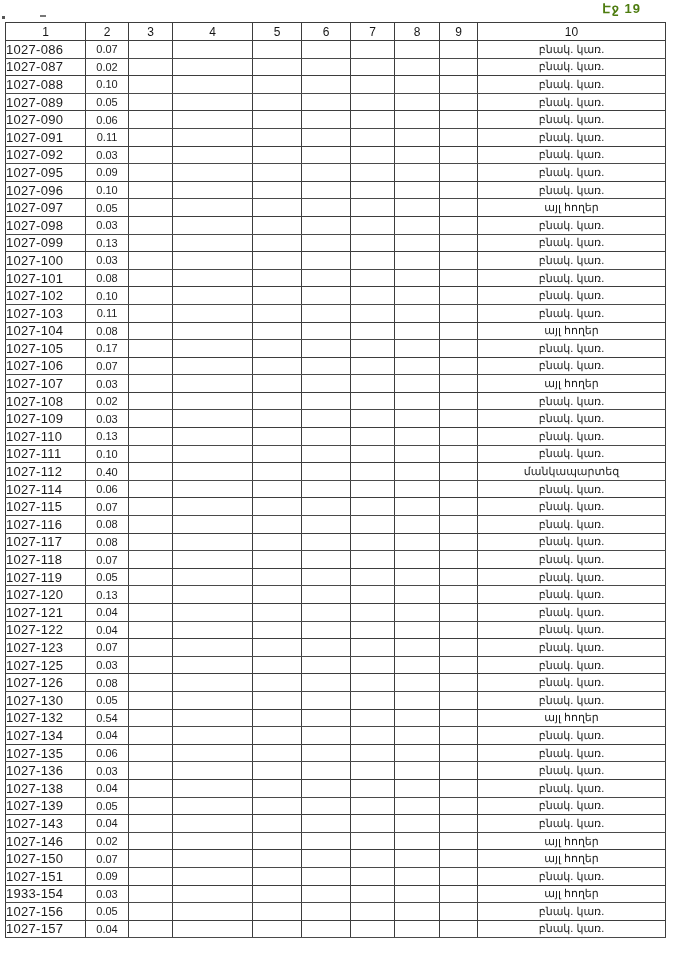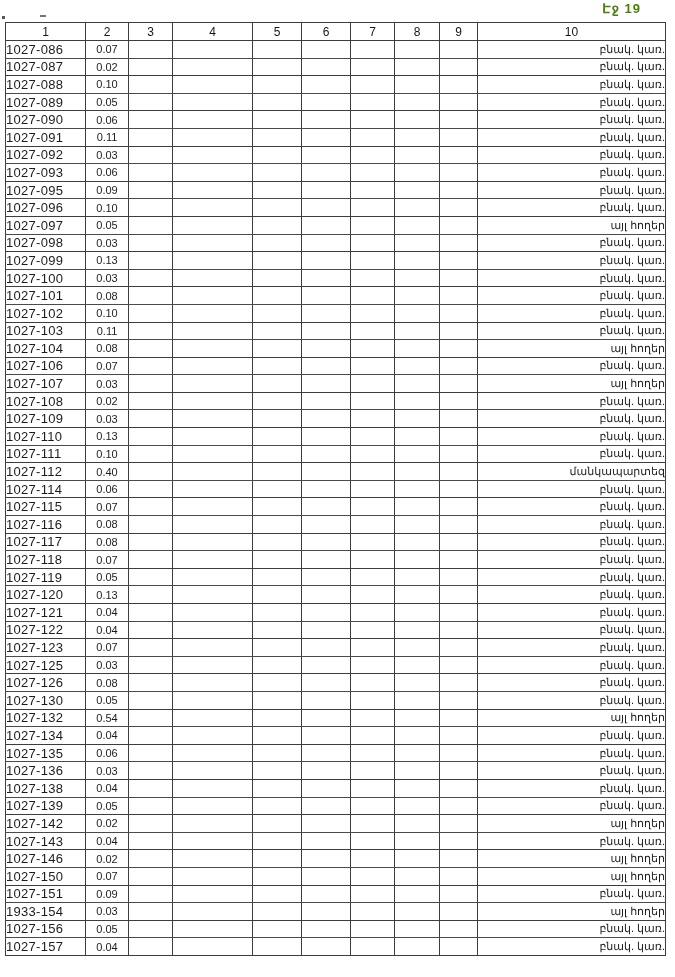--- a/index.html
+++ b/index.html
@@ -66,21 +66,21 @@
     height: 17px;
     font-size: 12px;
     font-weight: normal;
     text-align: center;
     color: #161616;
   }
   tbody td { height: 16.6px; font-size: 11px; }
 
   td.c1  { text-align: left; padding-left: 6px; font-size: 13px; letter-spacing: 0.3px; }
   td.c2  { text-align: center; }
-  td.c10 { text-align: right; padding-left: 4px; font-size: 11px; }
+  td.c10 { text-align: center; padding-left: 4px; font-size: 11px; }
 
   col.w1  { width: 80px; }
   col.w2  { width: 43px; }
   col.w3  { width: 44px; }
   col.w4  { width: 80px; }
   col.w5  { width: 49px; }
   col.w6  { width: 49px; }
   col.w7  { width: 44px; }
   col.w8  { width: 45px; }
   col.w9  { width: 38px; }
@@ -199,32 +199,20 @@
         <td class="c3"></td>
         <td class="c4"></td>
         <td class="c5"></td>
         <td class="c6"></td>
         <td class="c7"></td>
         <td class="c8"></td>
         <td class="c9"></td>
         <td class="c10">բնակ. կառ.</td>
       </tr>
       <tr>
-        <td class="c1">1027-093</td>
-        <td class="c2">0.06</td>
-        <td class="c3"></td>
-        <td class="c4"></td>
-        <td class="c5"></td>
-        <td class="c6"></td>
-        <td class="c7"></td>
-        <td class="c8"></td>
-        <td class="c9"></td>
-        <td class="c10">բնակ. կառ.</td>
-      </tr>
-      <tr>
         <td class="c1">1027-095</td>
         <td class="c2">0.09</td>
         <td class="c3"></td>
         <td class="c4"></td>
         <td class="c5"></td>
         <td class="c6"></td>
         <td class="c7"></td>
         <td class="c8"></td>
         <td class="c9"></td>
         <td class="c10">բնակ. կառ.</td>
@@ -331,20 +319,32 @@
         <td class="c3"></td>
         <td class="c4"></td>
         <td class="c5"></td>
         <td class="c6"></td>
         <td class="c7"></td>
         <td class="c8"></td>
         <td class="c9"></td>
         <td class="c10">այլ հողեր</td>
       </tr>
       <tr>
+        <td class="c1">1027-105</td>
+        <td class="c2">0.17</td>
+        <td class="c3"></td>
+        <td class="c4"></td>
+        <td class="c5"></td>
+        <td class="c6"></td>
+        <td class="c7"></td>
+        <td class="c8"></td>
+        <td class="c9"></td>
+        <td class="c10">բնակ. կառ.</td>
+      </tr>
+      <tr>
         <td class="c1">1027-106</td>
         <td class="c2">0.07</td>
         <td class="c3"></td>
         <td class="c4"></td>
         <td class="c5"></td>
         <td class="c6"></td>
         <td class="c7"></td>
         <td class="c8"></td>
         <td class="c9"></td>
         <td class="c10">բնակ. կառ.</td>
@@ -641,32 +641,20 @@
         <td class="c1">1027-139</td>
         <td class="c2">0.05</td>
         <td class="c3"></td>
         <td class="c4"></td>
         <td class="c5"></td>
         <td class="c6"></td>
         <td class="c7"></td>
         <td class="c8"></td>
         <td class="c9"></td>
         <td class="c10">բնակ. կառ.</td>
-      </tr>
-      <tr>
-        <td class="c1">1027-142</td>
-        <td class="c2">0.02</td>
-        <td class="c3"></td>
-        <td class="c4"></td>
-        <td class="c5"></td>
-        <td class="c6"></td>
-        <td class="c7"></td>
-        <td class="c8"></td>
-        <td class="c9"></td>
-        <td class="c10">այլ հողեր</td>
       </tr>
       <tr>
         <td class="c1">1027-143</td>
         <td class="c2">0.04</td>
         <td class="c3"></td>
         <td class="c4"></td>
         <td class="c5"></td>
         <td class="c6"></td>
         <td class="c7"></td>
         <td class="c8"></td>

